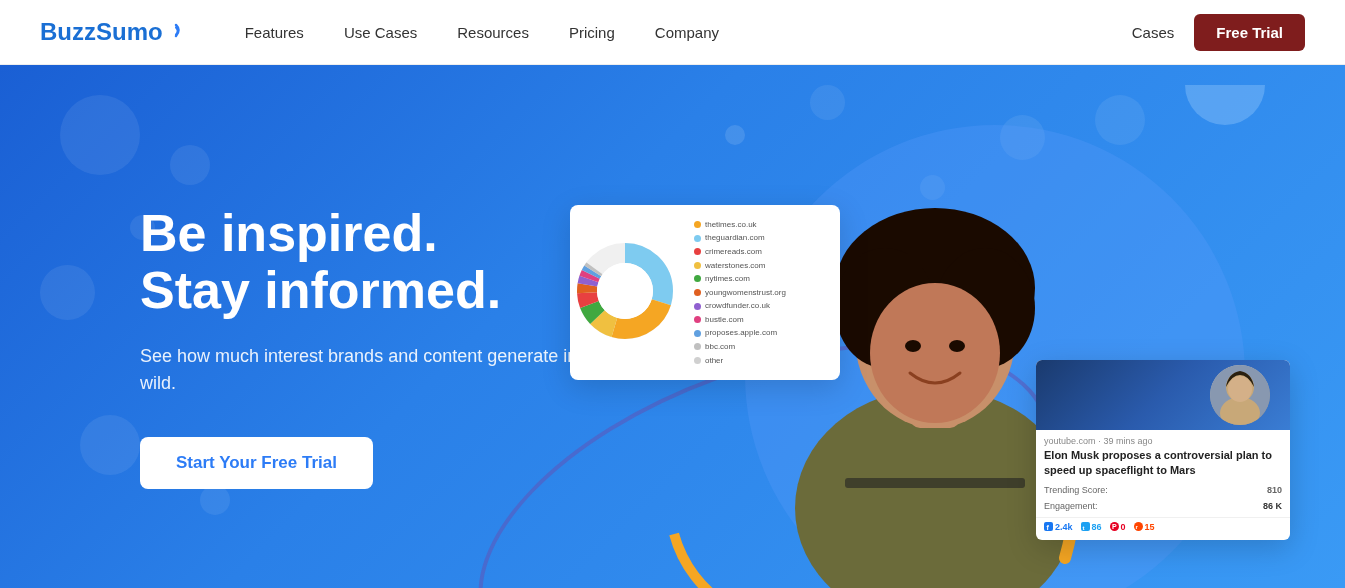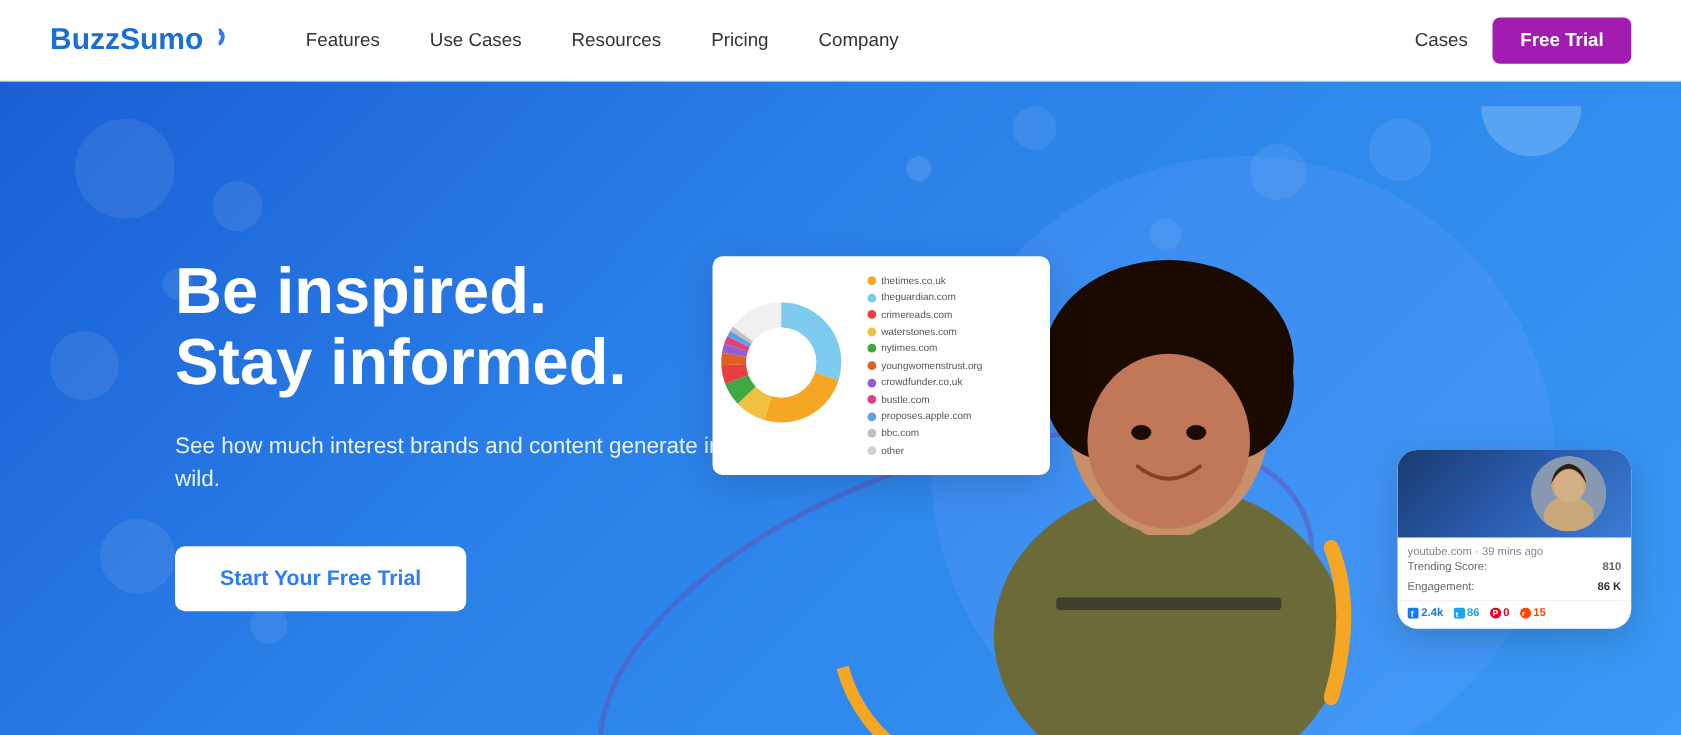--- a/index.html
+++ b/index.html
@@ -48,21 +48,21 @@
     }
     .login-btn {
       font-size: 15px;
       color: #333;
       cursor: pointer;
       font-weight: 500;
       background: none;
       border: none;
     }
     .free-trial-btn {
-      background: #a21caf;
+      background: #7f1d1d;
       color: #fff;
       border: none;
       padding: 10px 22px;
       border-radius: 6px;
       font-size: 15px;
       font-weight: 600;
       cursor: pointer;
     }
 
     
@@ -177,24 +177,24 @@
       width: 7px;
       height: 7px;
       border-radius: 50%;
       flex-shrink: 0;
     }
 
     
     .trending-card {
       position: absolute;
       background: #fff;
-      border-radius: 16px;
+      border-radius: 6px;
       box-shadow: 0 8px 30px rgba(0,0,0,0.18);
-      width: 187px;
-      right: 40px;
+      width: 254px;
+      right: 55px;
       top: 295px;
       overflow: hidden;
       z-index: 6;
     }
     .trending-thumbnail {
       width: 100%;
       height: 70px;
       background: linear-gradient(135deg, #1a3a6e 0%, #2a5bad 50%, #3a7dd4 100%);
       position: relative;
       overflow: hidden;
@@ -442,20 +442,21 @@
           <ellipse cx="30" cy="22" rx="14" ry="15" fill="#c8a878"></ellipse>
           <ellipse cx="30" cy="48" rx="20" ry="16" fill="#c8a878"></ellipse>
 
           <path d="M16 22 Q18 8 30 6 Q42 8 44 22 Q38 10 30 10 Q22 10 16 22Z" fill="#2a2010"></path>
 
           <ellipse cx="30" cy="24" rx="12" ry="13" fill="#d4b088"></ellipse>
         </svg>
       </div>
     </div>
     <div class="trending-source">youtube.com · 39 mins ago</div>
+    <div class="trending-title">Elon Musk proposes a controversial plan to speed up spaceflight to Mars</div>
     <div class="trending-stats">
       <div>
         <span>Trending Score:</span>
       </div>
       <div class="trending-score">810</div>
     </div>
     <div class="trending-stats">
       <div>Engagement:</div>
       <div class="trending-engagement">86 K</div>
     </div>

